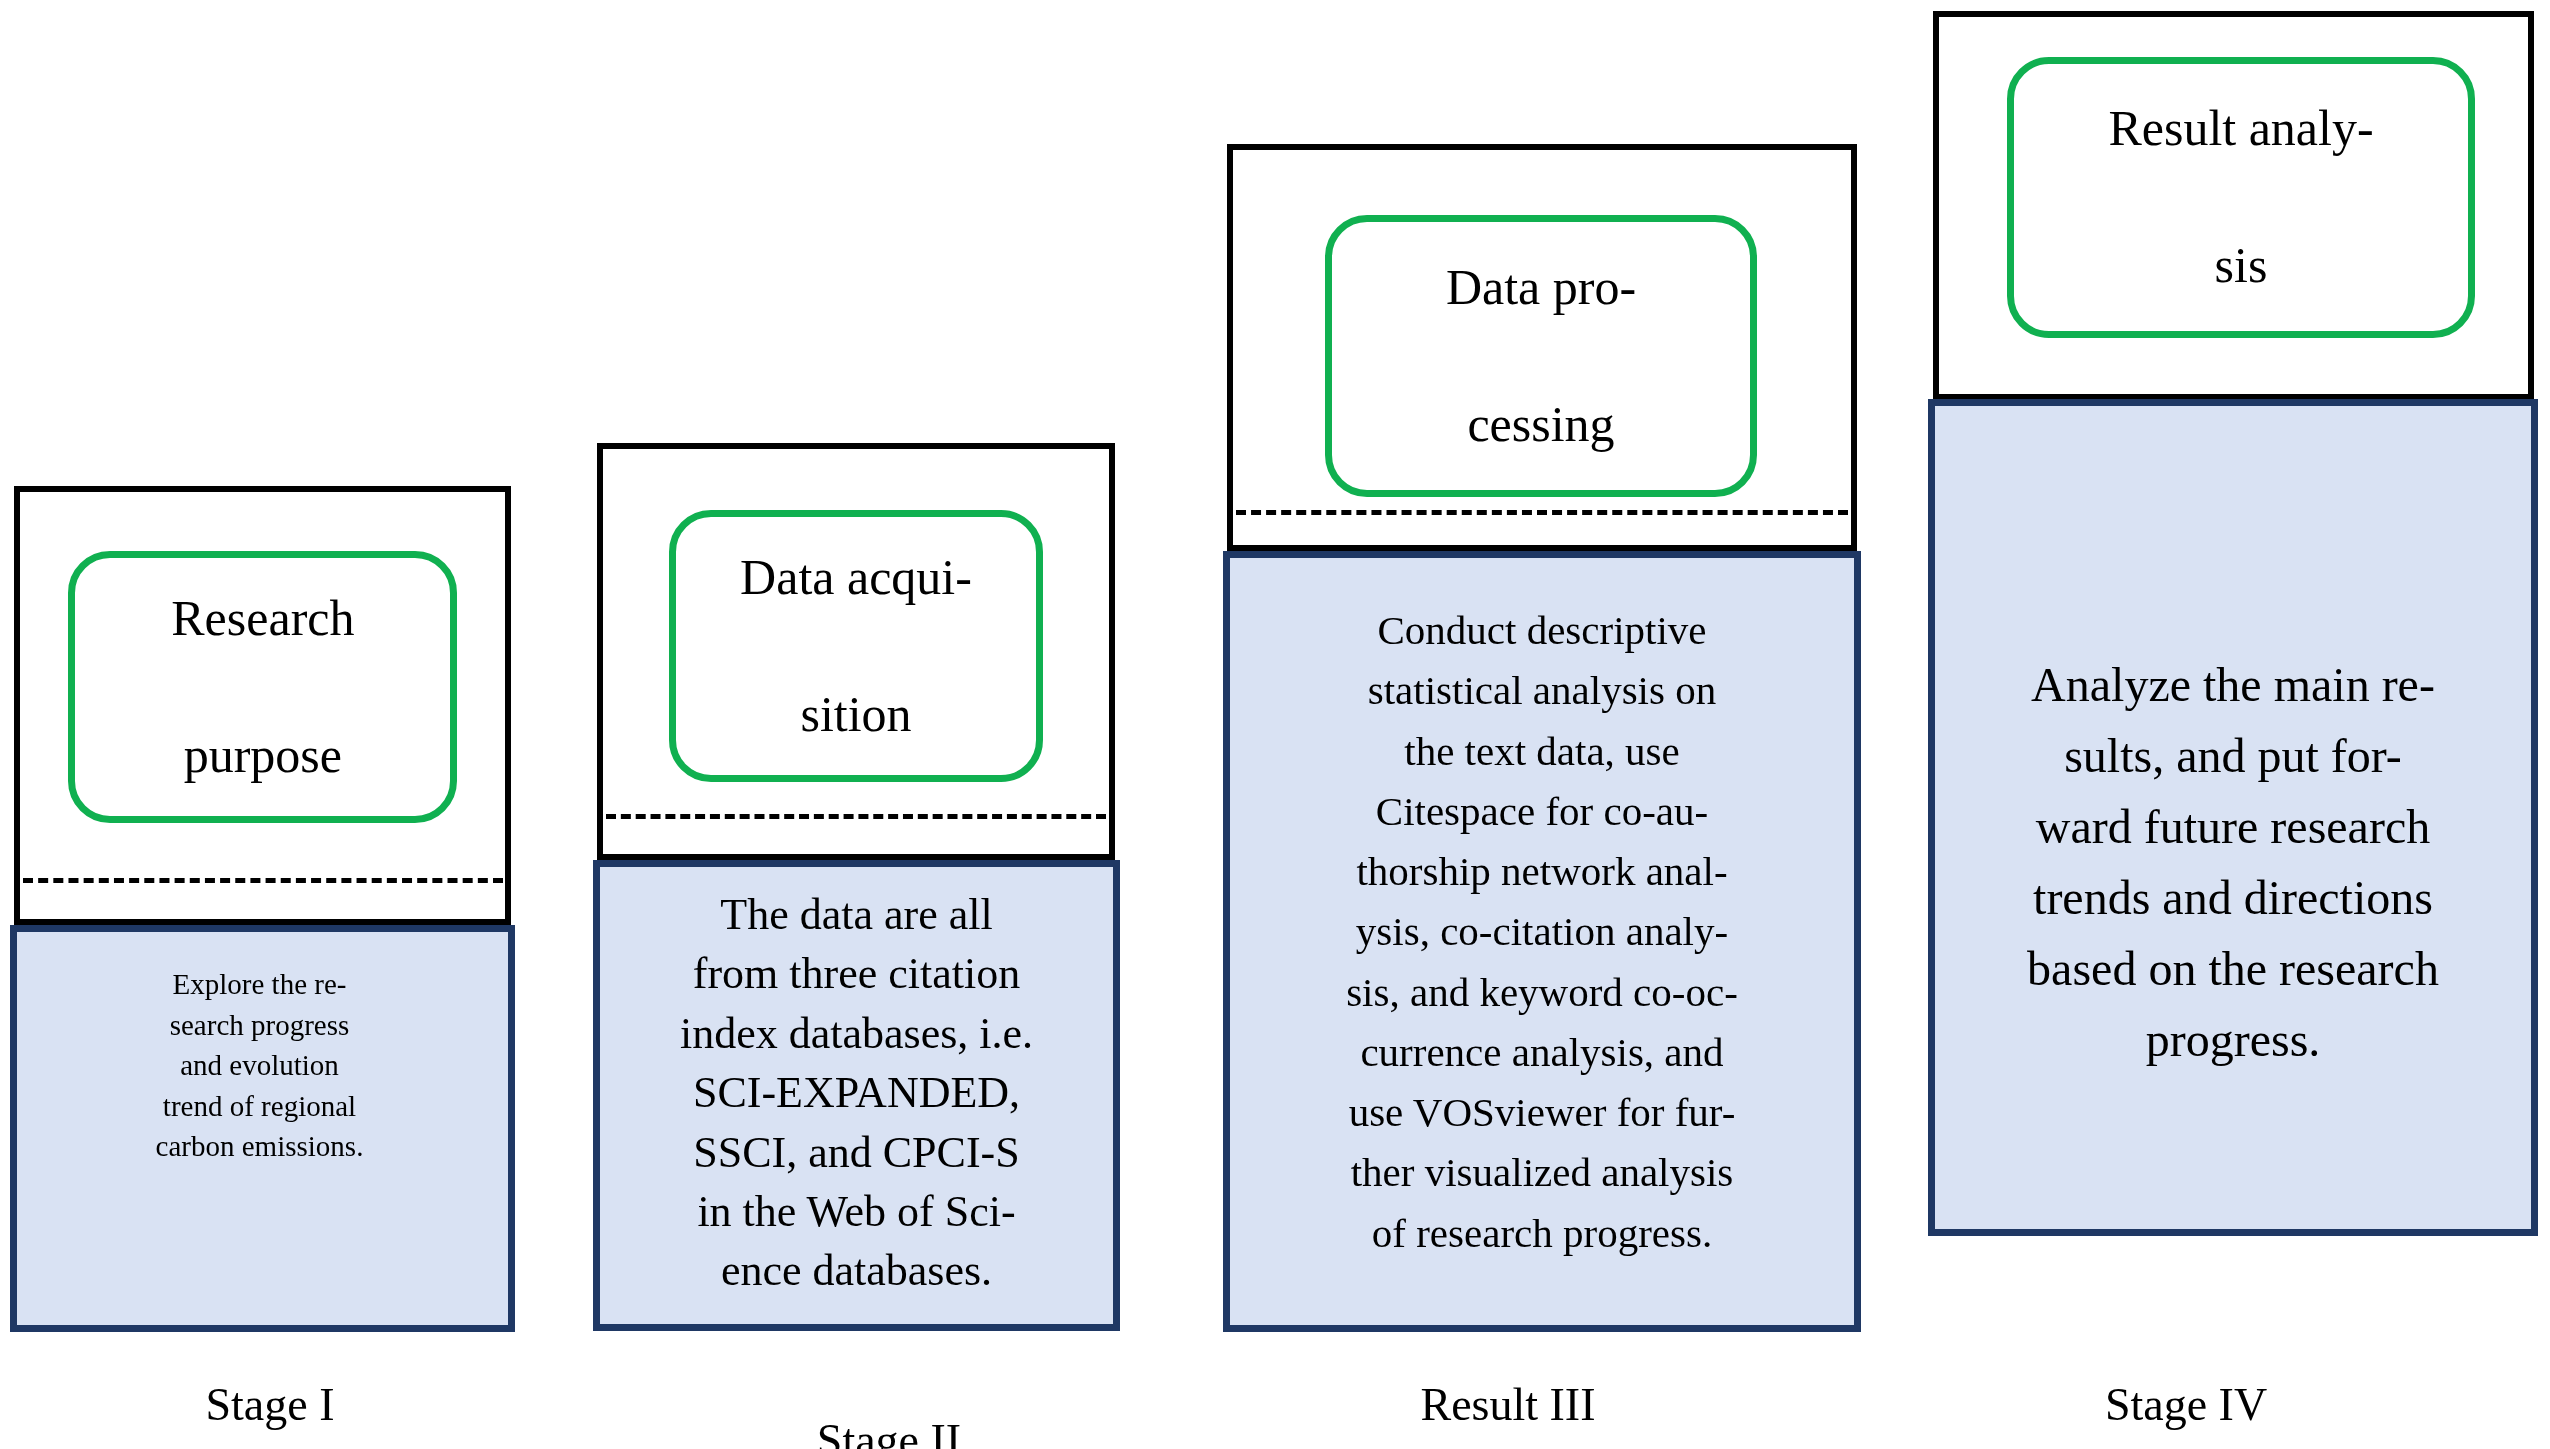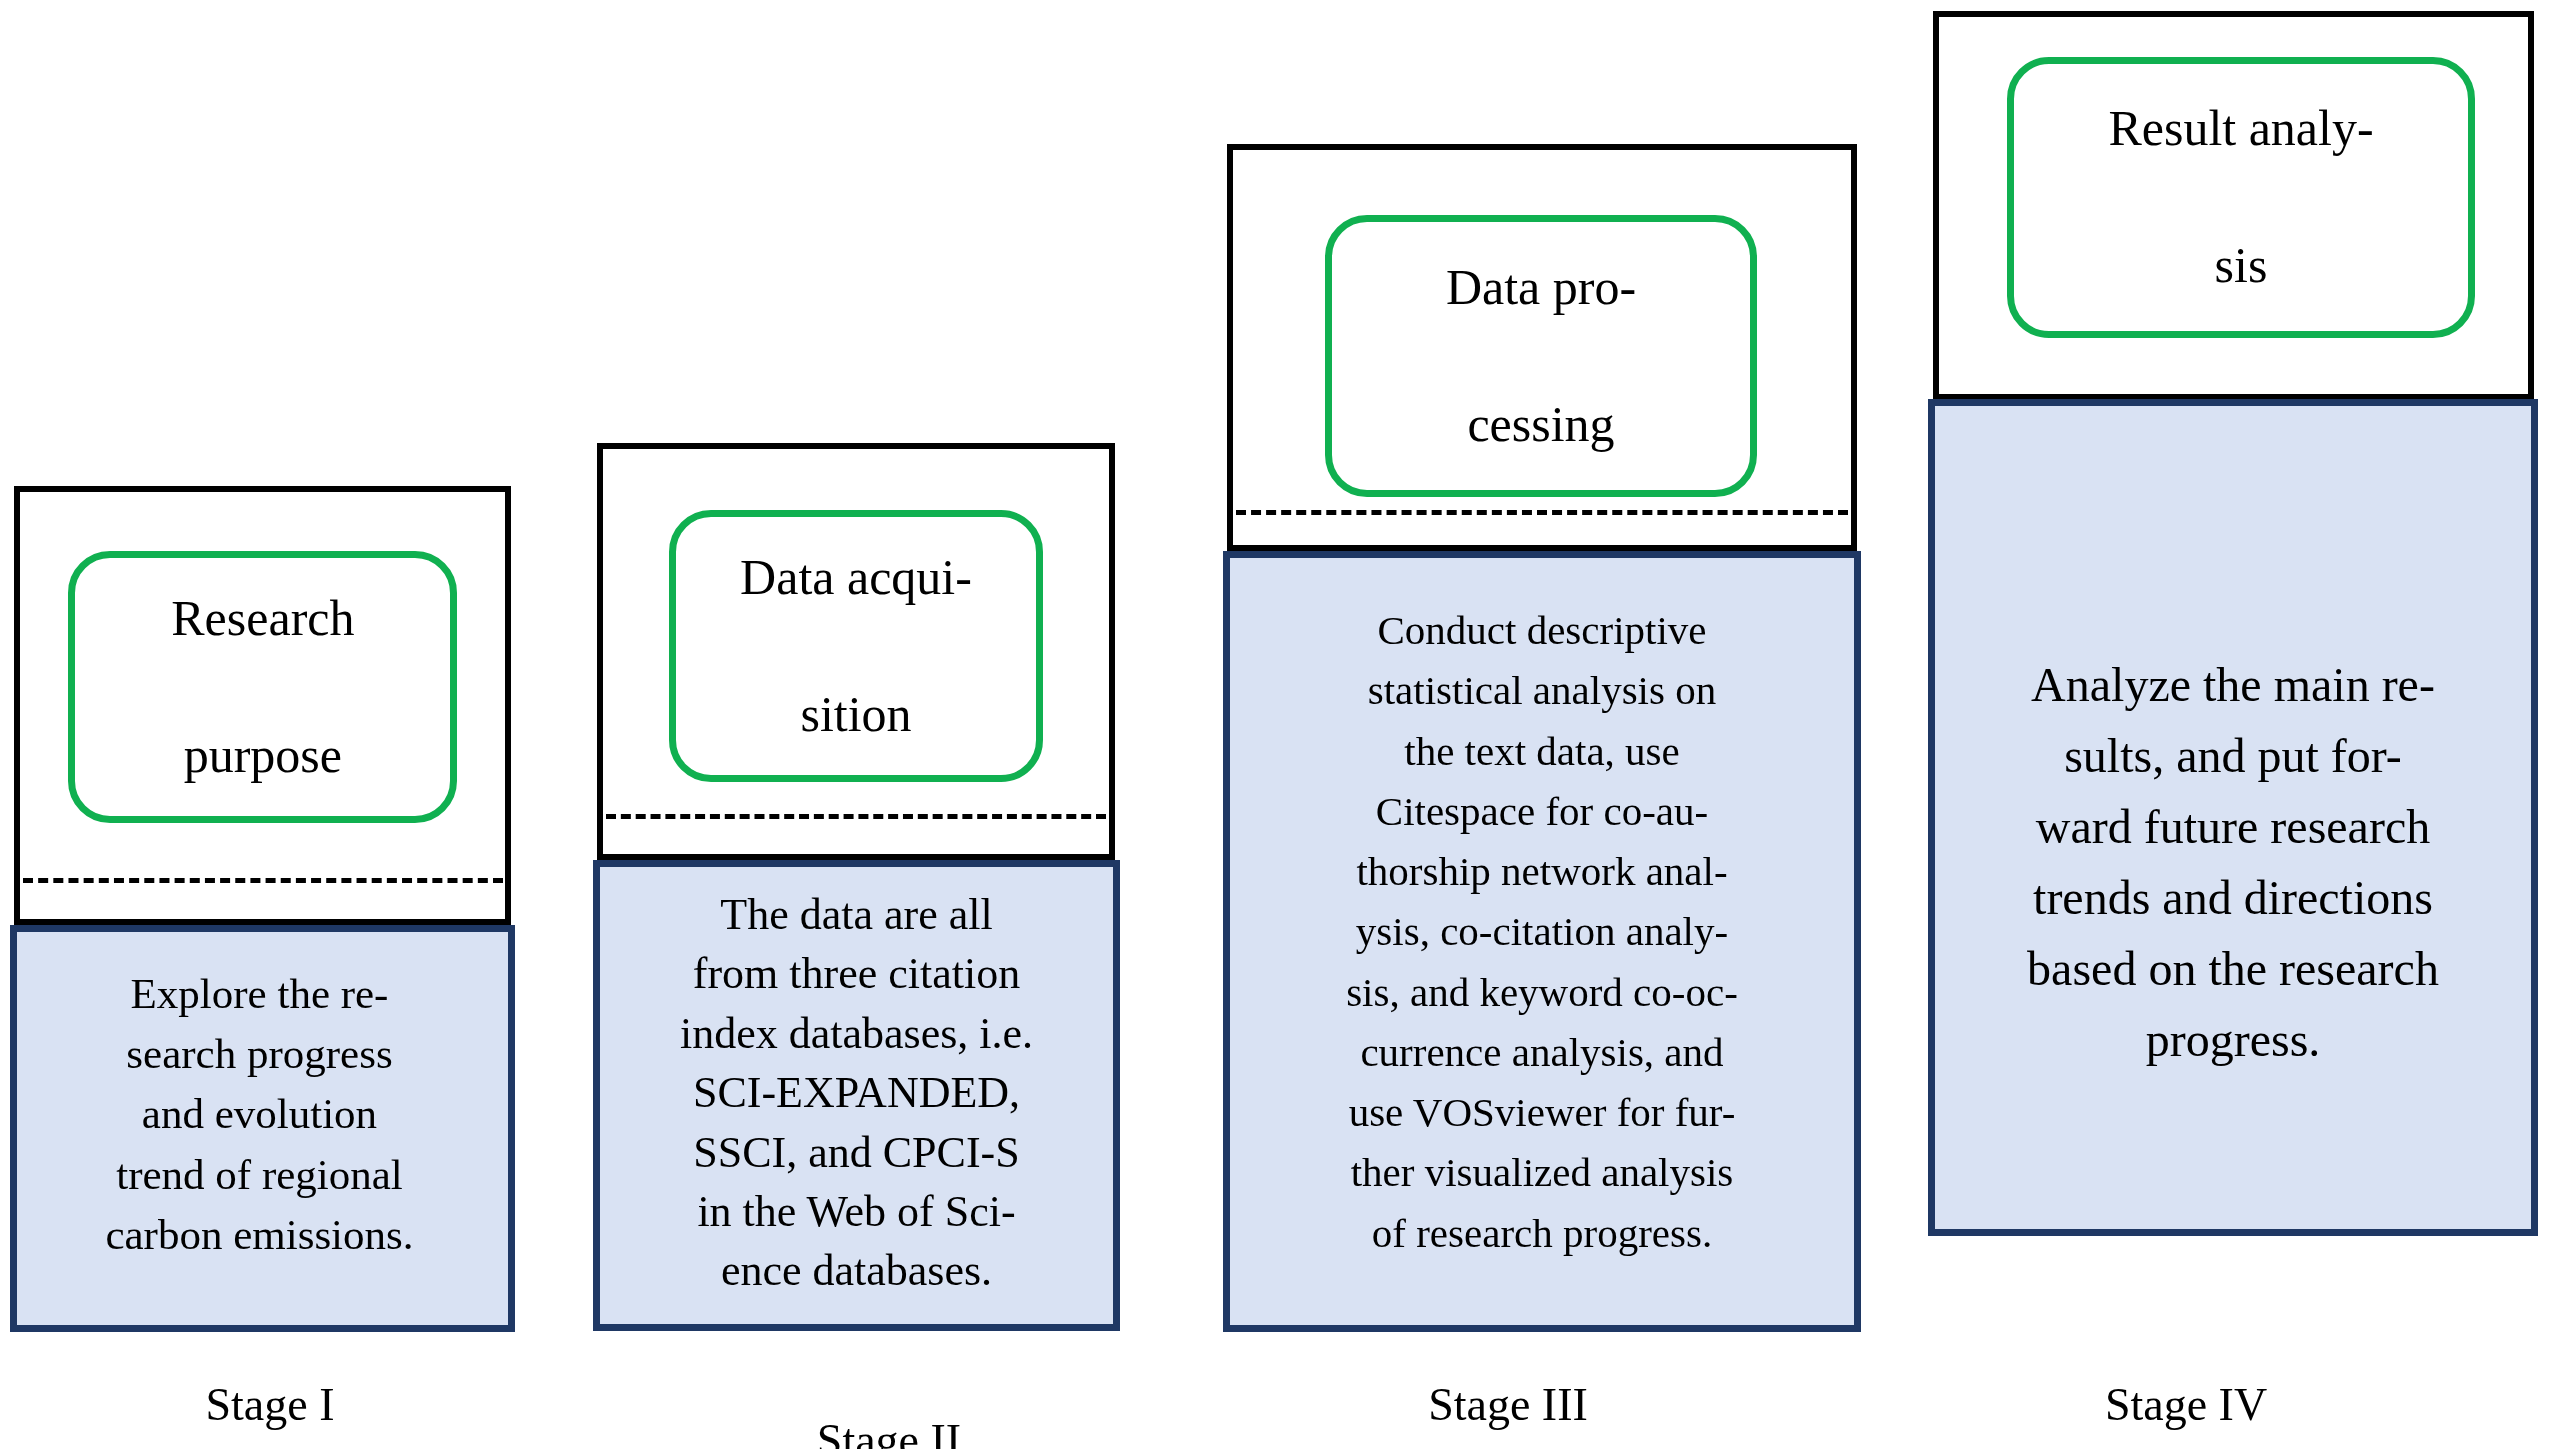--- a/index.html
+++ b/index.html
@@ -56,21 +56,21 @@
     width: 288px;
     text-align: center;
     font-size: 46px;
   }
 
   
   #s1-header { left: 14.4px;  top: 486px; width: 497px; height: 439px; padding-left: 29px; }
   #s1-badge  { left: 48px;  top: 59px;  width: 389px; height: 272px; }
   #s1-divider{ bottom: 36px; }
   #s1-body   { left: 10px;  top: 925px; width: 505px; height: 407px; }
-  #s1-text   { padding: 32px 13px 0 7px; font-size: 43px; line-height: 1.40; }
+  #s1-text   { padding: 32px 13px 0 7px; font-size: 29px; line-height: 1.40; }
   #s1-label  { left: 126px; top: 1378px; }
 
   
   #s2-header { left: 597px; top: 443px; width: 518px; height: 417px; }
   #s2-badge  { left: 66px;  top: 61px;  width: 374px; height: 272px; }
   #s2-divider{ bottom: 35px; }
   #s2-body   { left: 593px; top: 860px; width: 527px; height: 471px; }
   #s2-text   { padding: 18px 10px 0 10px; font-size: 44px; line-height: 1.35; }
   #s2-label  { left: 745px; top: 1414px; }
 
@@ -146,21 +146,21 @@
 the text data, use
 Citespace for co-au-
 thorship network anal-
 ysis, co-citation analy-
 sis, and keyword co-oc-
 currence analysis, and
 use VOSviewer for fur-
 ther visualized analysis
 of research progress.</div>
     </div>
-    <div class="stage-label" id="s3-label">Stage III</div>
+    <div class="stage-label" id="s3-label">Result III</div>
   </div>
 
   <div>
     <div class="header-box" id="s4-header">
       <div class="title-badge" id="s4-badge">
         <div class="title-text">Result analy-
 sis</div>
       </div>
     </div>
     <div class="body-box" id="s4-body">

